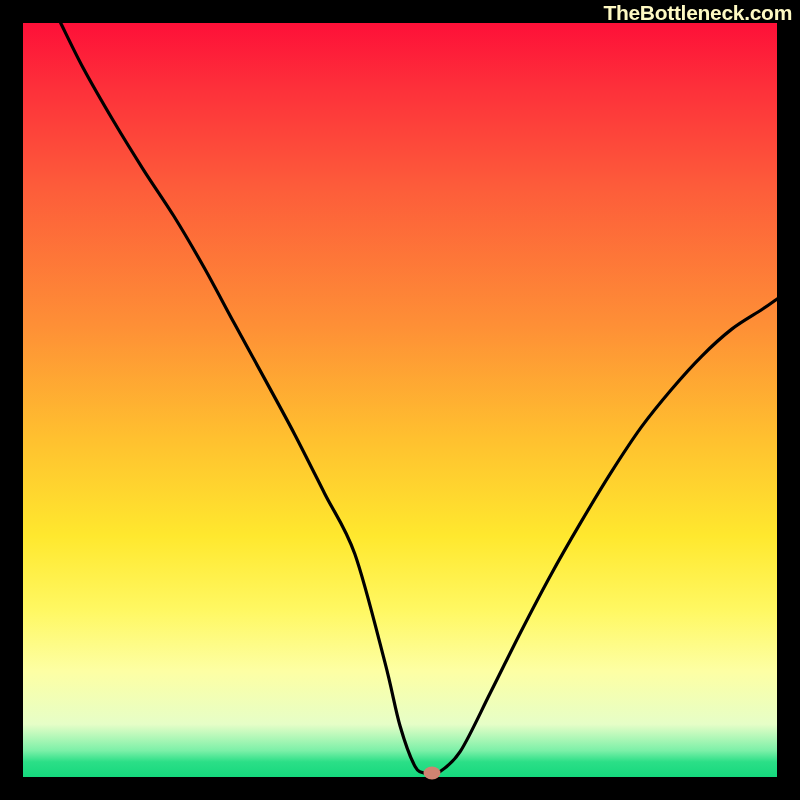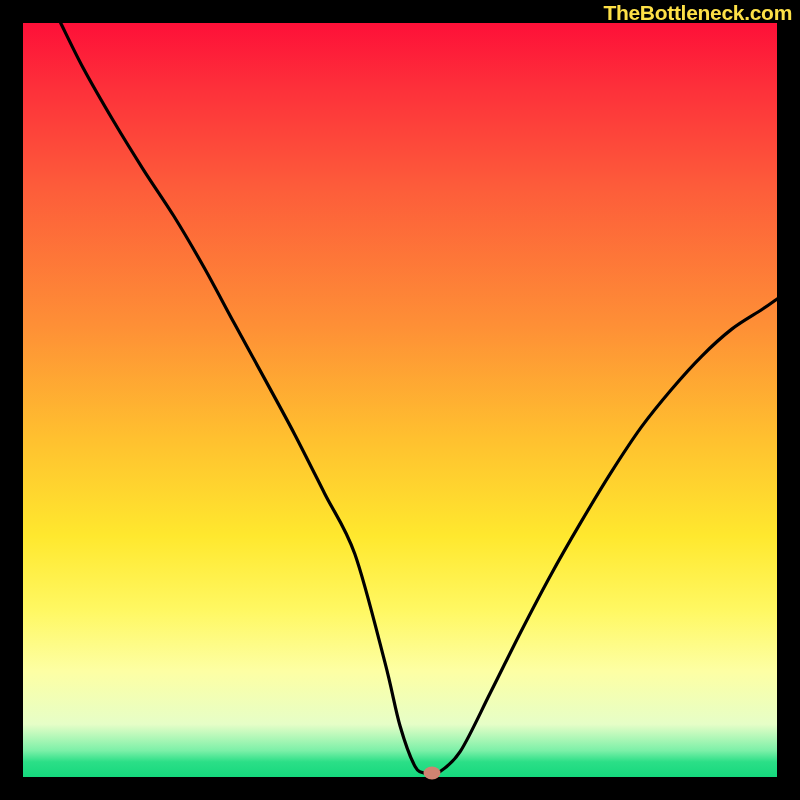--- a/index.html
+++ b/index.html
@@ -39,21 +39,21 @@
       #e6fec7 93%,
       #7cf0a8 96.5%,
       #2bdf87 98%,
       #15d87d 100%
     );
   }
   .attribution {
     position: absolute;
     top: 1px;
     right: 8px;
-    color: #fde047;
+    color: #fef9c3;
     font-size: 21px;
     font-weight: 600;
     letter-spacing: -0.3px;
     text-align: right;
   }
   svg.curve {
     position: absolute;
     left: 0;
     top: 0;
     width: 754px;

